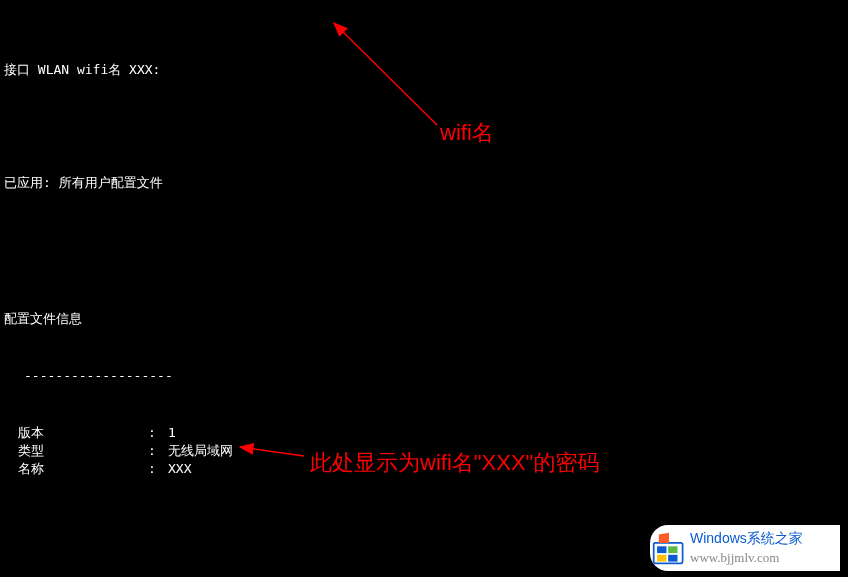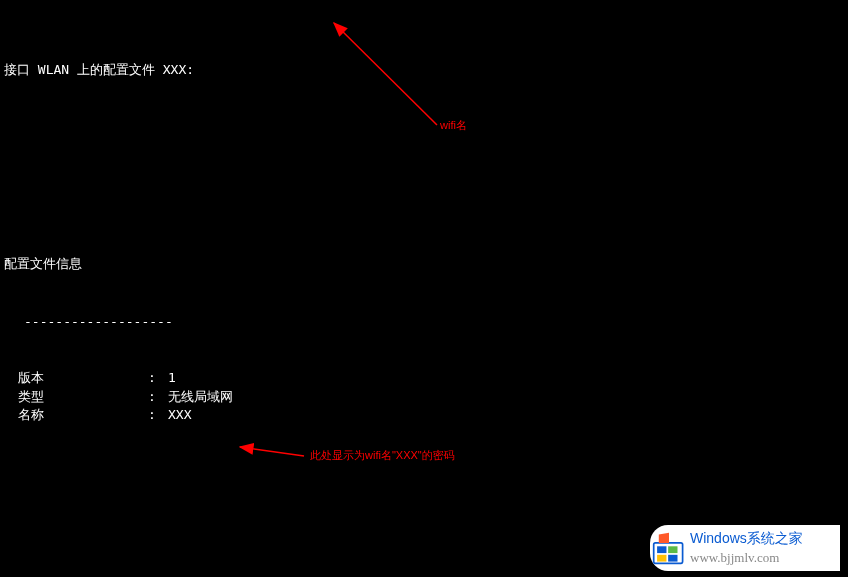--- a/index.html
+++ b/index.html
@@ -36,21 +36,21 @@
     .kv-row {
       display: flex;
       margin-left: 14px;
     }
     .kv-key { width: 130px; flex-shrink:0; }
     .kv-sep { width: 20px; flex-shrink:0; }
     .kv-val { }
     .annot {
       position: absolute;
       color: #ff0000;
-      font-size: 11px;
+      font-size: 22px;
       font-family: "SimSun", sans-serif;
     }
     .annot1 { left: 440px; top: 118px; }
     .annot2 { left: 310px; top: 448px; }
     svg.arrow { position: absolute; left:0; top:0; pointer-events:none; }
     .watermark {
       position: absolute;
       right: 8px;
       bottom: 6px;
       background: #fff;
@@ -70,22 +70,23 @@
       top: 50%;
       transform: translateY(-50%);
       width: 34px; height: 34px;
     }
   </style>
 </head>
 <body>
 
 <div class="terminal">
 
-  <div>接口 WLAN 上的配置文件 XXX:</div>
+  <div>接口 WLAN wifi名 XXX:</div>
   <div style="height:22px"></div>
+  <div>已应用: 所有用户配置文件</div>
   <div style="height:6px"></div>
 
   
   <div class="section-title">配置文件信息</div>
   <div class="divider">-------------------</div>
   <div id="profile-rows"><div class="kv-row"><span class="kv-key">版本</span><span class="kv-sep">: </span><span class="kv-val">1</span></div><div class="kv-row"><span class="kv-key">类型</span><span class="kv-sep">: </span><span class="kv-val">无线局域网</span></div><div class="kv-row"><span class="kv-key">名称</span><span class="kv-sep">: </span><span class="kv-val">XXX</span></div></div>
   
   
 
   

